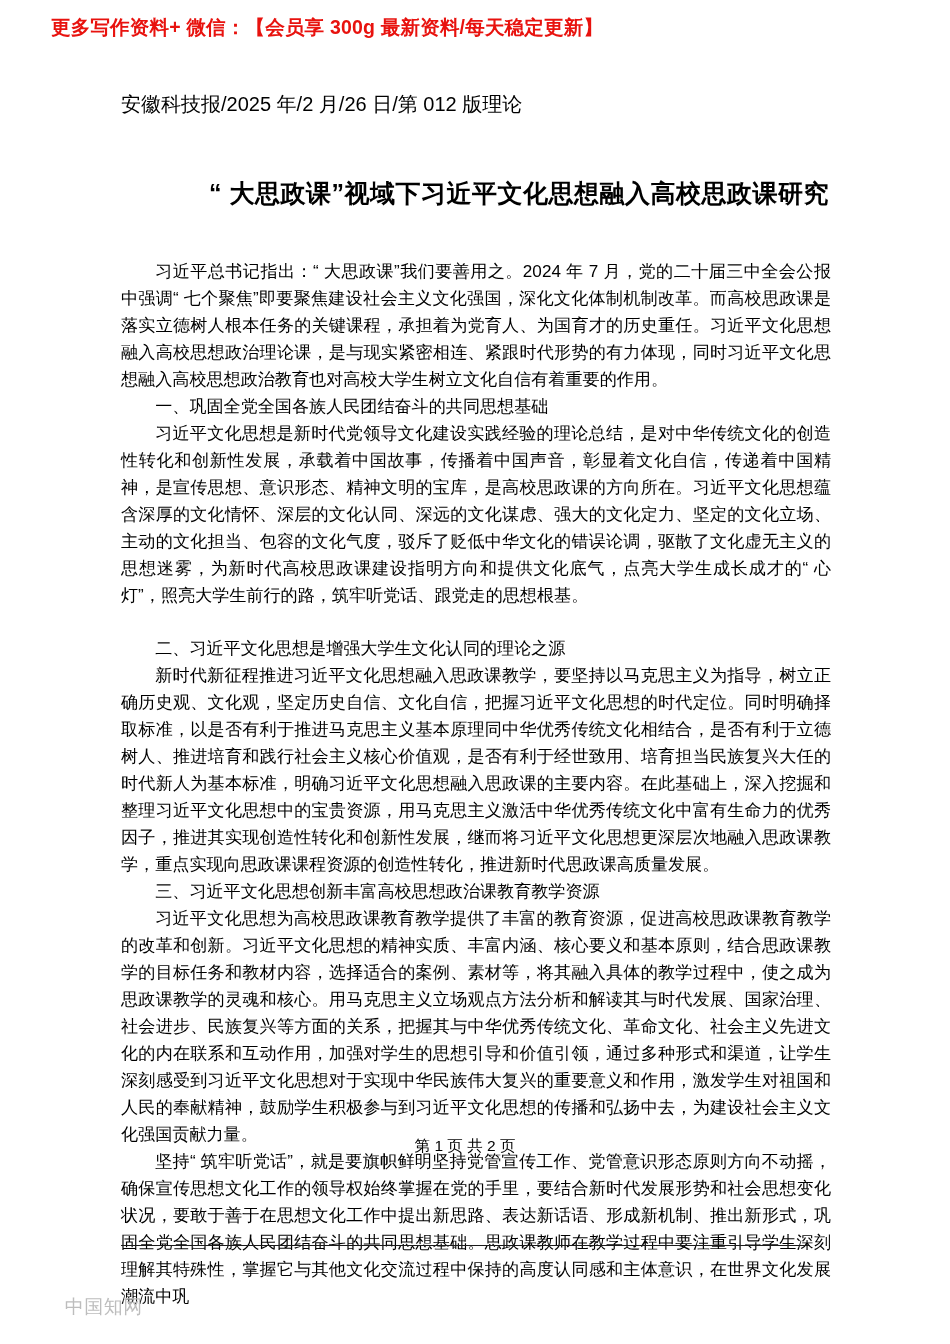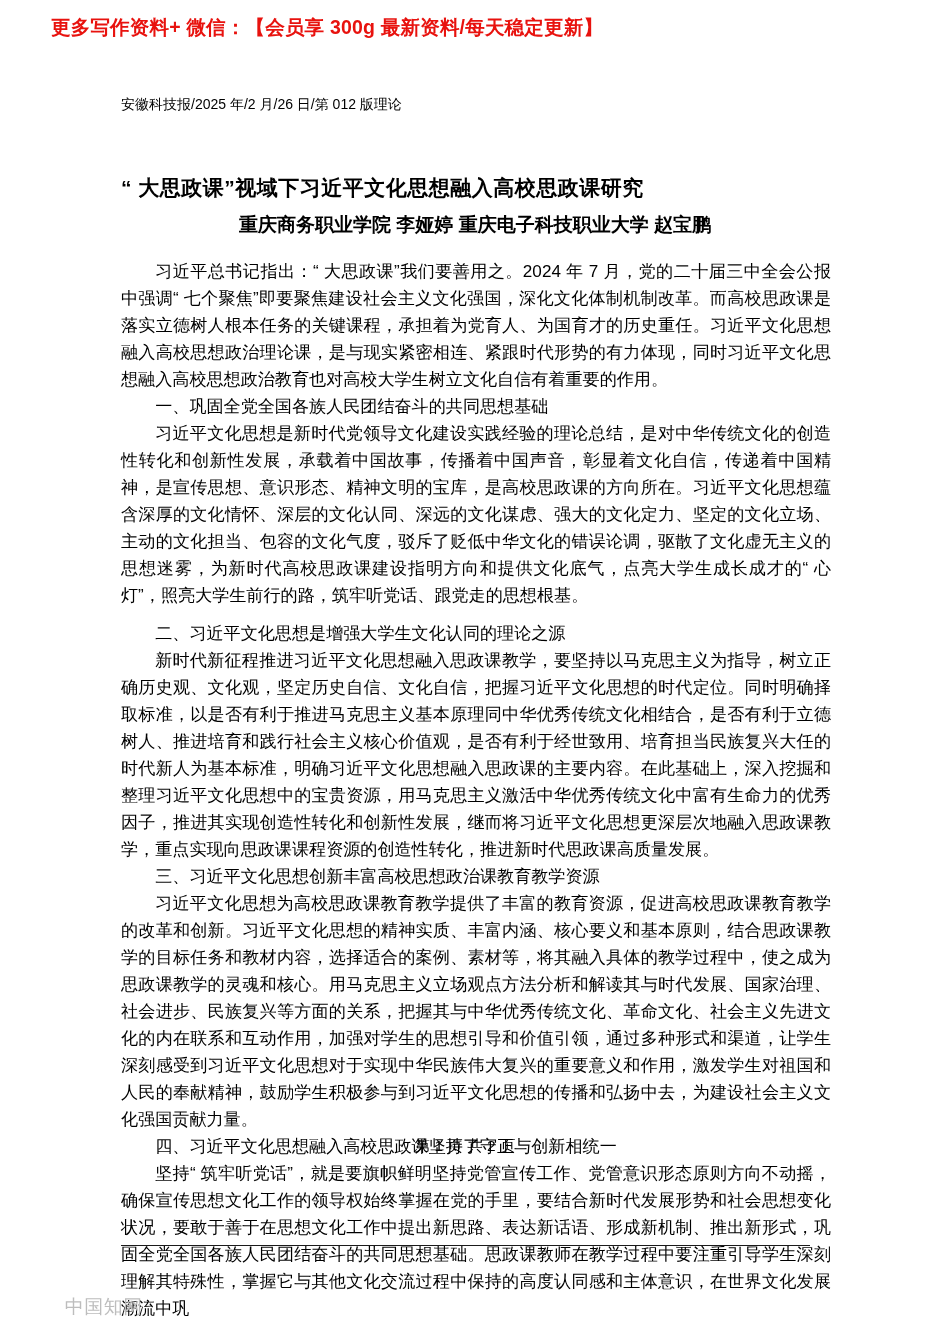--- a/index.html
+++ b/index.html
@@ -35,33 +35,33 @@
     letter-spacing: 0.2px;
     white-space: nowrap;
   }
 
   
   .source-line {
     position: absolute;
     top: 92px;
     left: 121px;
     width: 700px;
-    font-size: 14px;
+    font-size: 20px;
     line-height: 24.5px;
     color: #000;
   }
 
   
   .article-title {
     position: absolute;
     top: 160px;
     left: 121px;
     width: 708px;
-    text-align: left;
-    font-size: 21px;
+    text-align: right;
+    font-size: 25px;
     font-weight: bold;
     letter-spacing: 0.5px;
     color: #000;
   }
 
   
   .authors {
     position: absolute;
     top: 212px;
     left: 121px;
@@ -83,21 +83,21 @@
     color: #000;
     text-align: justify;
     text-justify: inter-ideograph;
   }
   .body-text p {
     margin: 0;
     text-indent: 2em;
     text-align: justify;
   }
   .body-text p.spaced {
-    margin-top: 11px;
+    margin-top: 26px;
   }
 
   
   .page-number {
     position: absolute;
     top: 1136px;
     left: 121px;
     width: 688px;
     text-align: center;
     font-size: 15.5px;
@@ -141,31 +141,29 @@
 <body>
 
 <div class="page">
 
   <div class="promo-banner">更多写作资料+ 微信：【会员享 300g 最新资料/每天稳定更新】</div>
 
   <div class="source-line">安徽科技报/2025 年/2 月/26 日/第 012 版理论</div>
 
   <h1 class="article-title">“ 大思政课”视域下习近平文化思想融入高校思政课研究</h1>
 
-  <div class="authors">重庆商务职业学院  李娅婷  重庆电子科技职业大学  赵宝鹏</div>
 
   <div class="body-text">
     <p>习近平总书记指出：“ 大思政课”我们要善用之。2024 年 7 月，党的二十届三中全会公报中强调“ 七个聚焦”即要聚焦建设社会主义文化强国，深化文化体制机制改革。而高校思政课是落实立德树人根本任务的关键课程，承担着为党育人、为国育才的历史重任。习近平文化思想融入高校思想政治理论课，是与现实紧密相连、紧跟时代形势的有力体现，同时习近平文化思想融入高校思想政治教育也对高校大学生树立文化自信有着重要的作用。</p>
     <p>一、巩固全党全国各族人民团结奋斗的共同思想基础</p>
     <p>习近平文化思想是新时代党领导文化建设实践经验的理论总结，是对中华传统文化的创造性转化和创新性发展，承载着中国故事，传播着中国声音，彰显着文化自信，传递着中国精神，是宣传思想、意识形态、精神文明的宝库，是高校思政课的方向所在。习近平文化思想蕴含深厚的文化情怀、深层的文化认同、深远的文化谋虑、强大的文化定力、坚定的文化立场、主动的文化担当、包容的文化气度，驳斥了贬低中华文化的错误论调，驱散了文化虚无主义的思想迷雾，为新时代高校思政课建设指明方向和提供文化底气，点亮大学生成长成才的“ 心灯”，照亮大学生前行的路，筑牢听党话、跟党走的思想根基。</p>
     <p class="spaced">二、习近平文化思想是增强大学生文化认同的理论之源</p>
     <p>新时代新征程推进习近平文化思想融入思政课教学，要坚持以马克思主义为指导，树立正确历史观、文化观，坚定历史自信、文化自信，把握习近平文化思想的时代定位。同时明确择取标准，以是否有利于推进马克思主义基本原理同中华优秀传统文化相结合，是否有利于立德树人、推进培育和践行社会主义核心价值观，是否有利于经世致用、培育担当民族复兴大任的时代新人为基本标准，明确习近平文化思想融入思政课的主要内容。在此基础上，深入挖掘和整理习近平文化思想中的宝贵资源，用马克思主义激活中华优秀传统文化中富有生命力的优秀因子，推进其实现创造性转化和创新性发展，继而将习近平文化思想更深层次地融入思政课教学，重点实现向思政课课程资源的创造性转化，推进新时代思政课高质量发展。</p>
     <p>三、习近平文化思想创新丰富高校思想政治课教育教学资源</p>
     <p>习近平文化思想为高校思政课教育教学提供了丰富的教育资源，促进高校思政课教育教学的改革和创新。习近平文化思想的精神实质、丰富内涵、核心要义和基本原则，结合思政课教学的目标任务和教材内容，选择适合的案例、素材等，将其融入具体的教学过程中，使之成为思政课教学的灵魂和核心。用马克思主义立场观点方法分析和解读其与时代发展、国家治理、社会进步、民族复兴等方面的关系，把握其与中华优秀传统文化、革命文化、社会主义先进文化的内在联系和互动作用，加强对学生的思想引导和价值引领，通过多种形式和渠道，让学生深刻感受到习近平文化思想对于实现中华民族伟大复兴的重要意义和作用，激发学生对祖国和人民的奉献精神，鼓励学生积极参与到习近平文化思想的传播和弘扬中去，为建设社会主义文化强国贡献力量。</p>
-    <p>四、习近平文化思想融入高校思政课坚持了守正与创新相统一</p>
     <p>坚持“ 筑牢听党话”，就是要旗帜鲜明坚持党管宣传工作、党管意识形态原则方向不动摇，确保宣传思想文化工作的领导权始终掌握在党的手里，要结合新时代发展形势和社会思想变化状况，要敢于善于在思想文化工作中提出新思路、表达新话语、形成新机制、推出新形式，巩固全党全国各族人民团结奋斗的共同思想基础。思政课教师在教学过程中要注重引导学生深刻理解其特殊性，掌握它与其他文化交流过程中保持的高度认同感和主体意识，在世界文化发展潮流中巩</p>
   </div>
 
   <div class="page-number">第 1 页 共 2 页</div>
 
   <div class="bottom-rule"></div>
 
   <div class="cnki-watermark">
     <span class="cnki-logo-text">中国知网</span>
     <span class="cnki-url">https://www.cnki.net</span>

